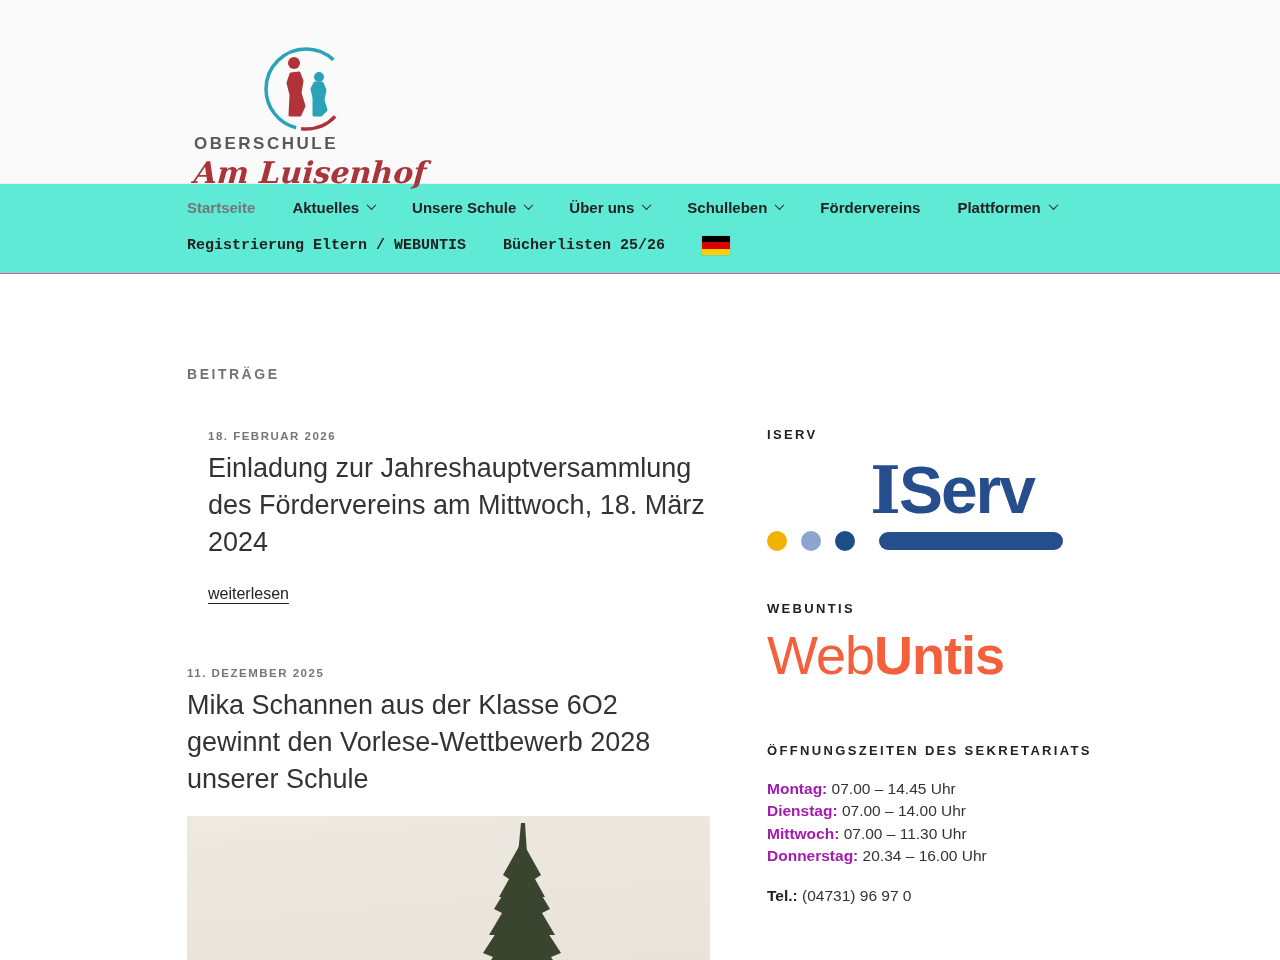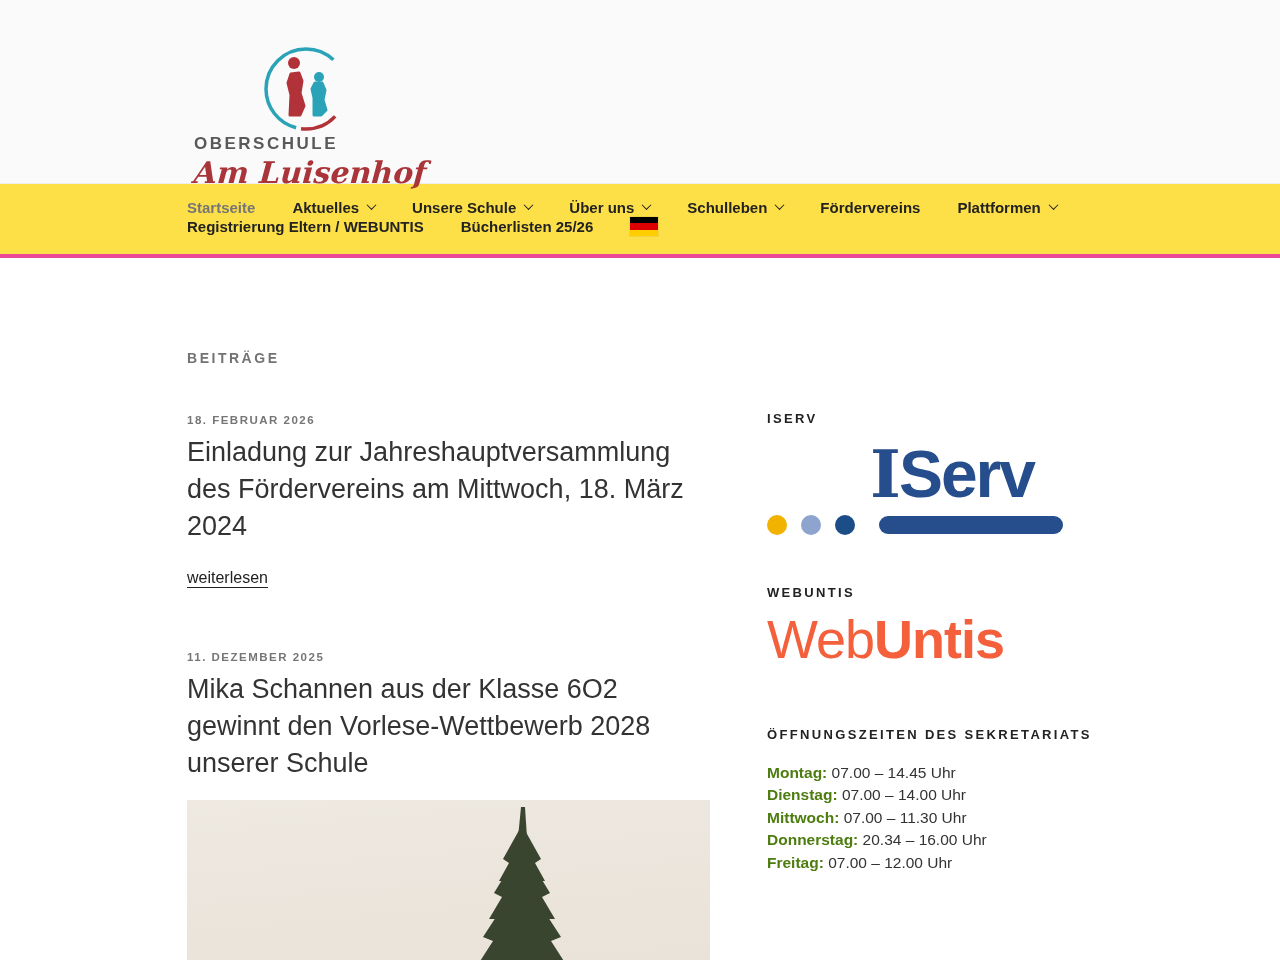--- a/index.html
+++ b/index.html
@@ -9,24 +9,24 @@
   
   .site-header { position:relative; height:184px; background:#fafafa; border-bottom:1px solid #eee; }
   .site-logo { position:absolute; left:186px; top:42px; display:flex; align-items:center; cursor:pointer;flex-direction:column; }
   .logo-mark { width:90px; height:92px; }
   .logo-text { margin-left:8px; }
   .logo-line1 { font-size:17px; font-weight:700; letter-spacing:2.5px; color:#58595b; }
   .logo-line2 { font-family:"DejaVu Serif","Liberation Serif",serif; font-style:italic; font-weight:700;
                 font-size:30px; color:#a93439; margin-top:1px; transform:skewX(-4deg); }
 
   
-  .site-nav { background:#fde047; border-bottom:4px solid #ec4899; }
+  .site-nav { background:#5eead4; border-bottom:1px solid #ec4899; }
   .nav-inner { width:906px; margin:0 auto; padding:15px 0 18px 0; }
   .nav-row { display:flex; align-items:center; }
-  .nav-row + .nav-row { margin-top:1px; }
+  .nav-row + .nav-row { margin-top:20px;font-family:Liberation Mono, monospace; }
   .nav-item { font-size:15px; font-weight:700; color:#222; margin-right:37px;
               display:flex; align-items:center; cursor:pointer; white-space:nowrap; }
   .nav-item.current { color:#767676; }
   .chev { display:inline-block; width:7px; height:7px; border-right:1.5px solid #222;
           border-bottom:1.5px solid #222; transform:rotate(45deg) translate(-1px,-1px);
           margin-left:9px; margin-top:-3px; }
   .flag { width:28px; height:19px; display:flex; flex-direction:column; cursor:pointer;
           box-shadow:0 0 0 1px rgba(0,0,0,0.05); }
   .flag div { flex:1; }
   .flag .f1 { background:#000; } .flag .f2 { background:#dd0000; } .flag .f3 { background:#ffce00; }
@@ -37,21 +37,21 @@
   .side-col { width:326px; padding-top:61px; }
 
   .section-title { font-size:14px; font-weight:800; letter-spacing:0.18em; color:#737373; }
 
   .post-date { font-size:11.5px; font-weight:700; letter-spacing:0.13em; color:#767676; }
   .post-title { font-size:27px; font-weight:400; line-height:37px; color:#333; margin-top:8px; cursor:pointer; }
   .post-excerpt { font-size:16px; line-height:1.6; color:#333; margin-top:20px; }
   .read-more { display:inline-block; font-size:16px; color:#222; text-decoration:underline;
                text-underline-offset:4px; margin-top:24px; cursor:pointer; }
 
-  .post-1 { margin-top:48px; }
+  .post-1 { margin-top:48px;margin-left:21px; }
   .post-2 { margin-top:64px; }
 
   .post-thumb { position:relative; width:523px; height:380px; margin-top:18px; overflow:hidden; cursor:pointer;
                 background:linear-gradient(175deg,#eee9e1 0%, #e9e3d9 45%, #ddd5c8 100%); }
   .post-thumb svg { position:absolute; left:64%; top:7px; transform:translateX(-50%); }
 
   
   .widget-title { font-size:13px; font-weight:800; letter-spacing:0.18em; color:#222; }
 
   .iserv-logo { margin-top:16px; cursor:pointer; }
@@ -65,21 +65,21 @@
 
   .widget-webuntis { margin-top:50px; }
   .webuntis-word { margin-top:8px; font-size:54px; line-height:1.15; color:#f4603c;
                    letter-spacing:-1px; cursor:pointer; }
   .webuntis-word .light { font-weight:400; }
   .webuntis-word .bold { font-weight:700; }
 
   .widget-hours { margin-top:57px; }
   .hours-list { margin-top:20px; }
   .hours-row { font-size:15.5px; line-height:22.5px; color:#333; }
-  .hours-row b { color:#4d7c0f; }
+  .hours-row b { color:#a21caf; }
   .phone-row { font-size:15.5px; line-height:22.5px; color:#333; margin-top:17px; }
   .phone-row b { color:#222; }
 </style>
 </head>
 <body>
 
 <header class="site-header">
   <div class="site-logo">
     <svg class="logo-mark" viewBox="0 0 90 90">
       <circle cx="45" cy="46" r="40" fill="none" stroke="#2aa3b8" stroke-width="3.5" pathLength="100" stroke-dasharray="58 42" stroke-dashoffset="71"></circle>
@@ -192,18 +192,18 @@
       <div class="webuntis-word"><span class="light">Web</span><span class="bold">Untis</span></div>
     </section>
 
     <section class="widget-hours">
       <h3 class="widget-title">ÖFFNUNGSZEITEN DES SEKRETARIATS</h3>
       <div class="hours-list">
         <div class="hours-row"><b>Montag:</b> <span>07.00 – 14.45 Uhr</span></div>
         <div class="hours-row"><b>Dienstag:</b> <span>07.00 – 14.00 Uhr</span></div>
         <div class="hours-row"><b>Mittwoch:</b> <span>07.00 – 11.30 Uhr</span></div>
         <div class="hours-row"><b>Donnerstag:</b> <span>20.34 – 16.00 Uhr</span></div>
-        <div class="hours-row"><b>Freitag:</b> <span>07.00 – 12.00 Uhr</span></div>
-      </div>
+      </div>
+      <div class="phone-row"><b>Tel.:</b> <span>(04731) 96 97 0</span></div>
     </section>
 
   </aside>
 </div>
 
 </body></html>

